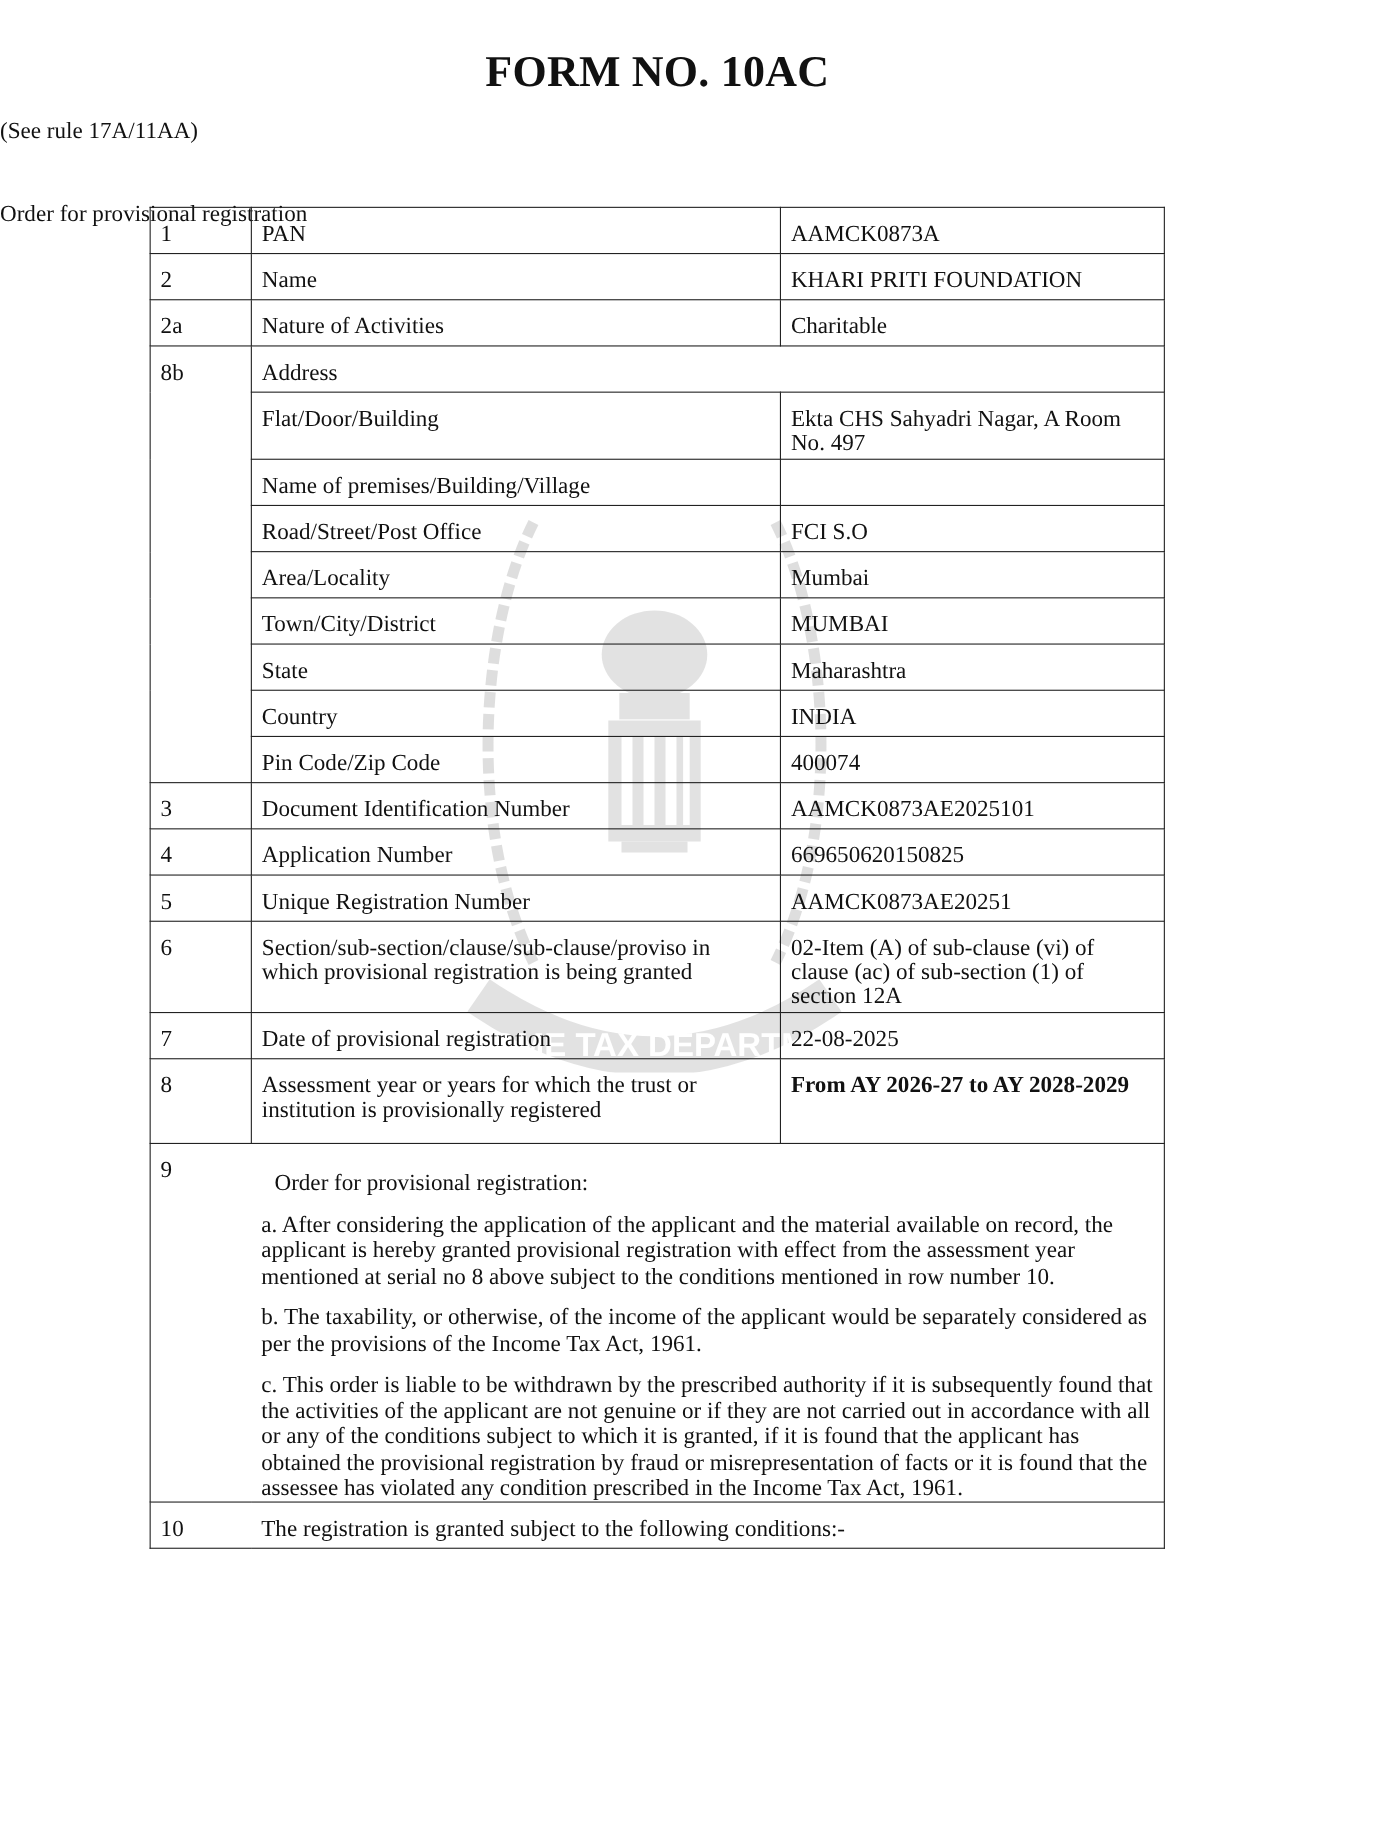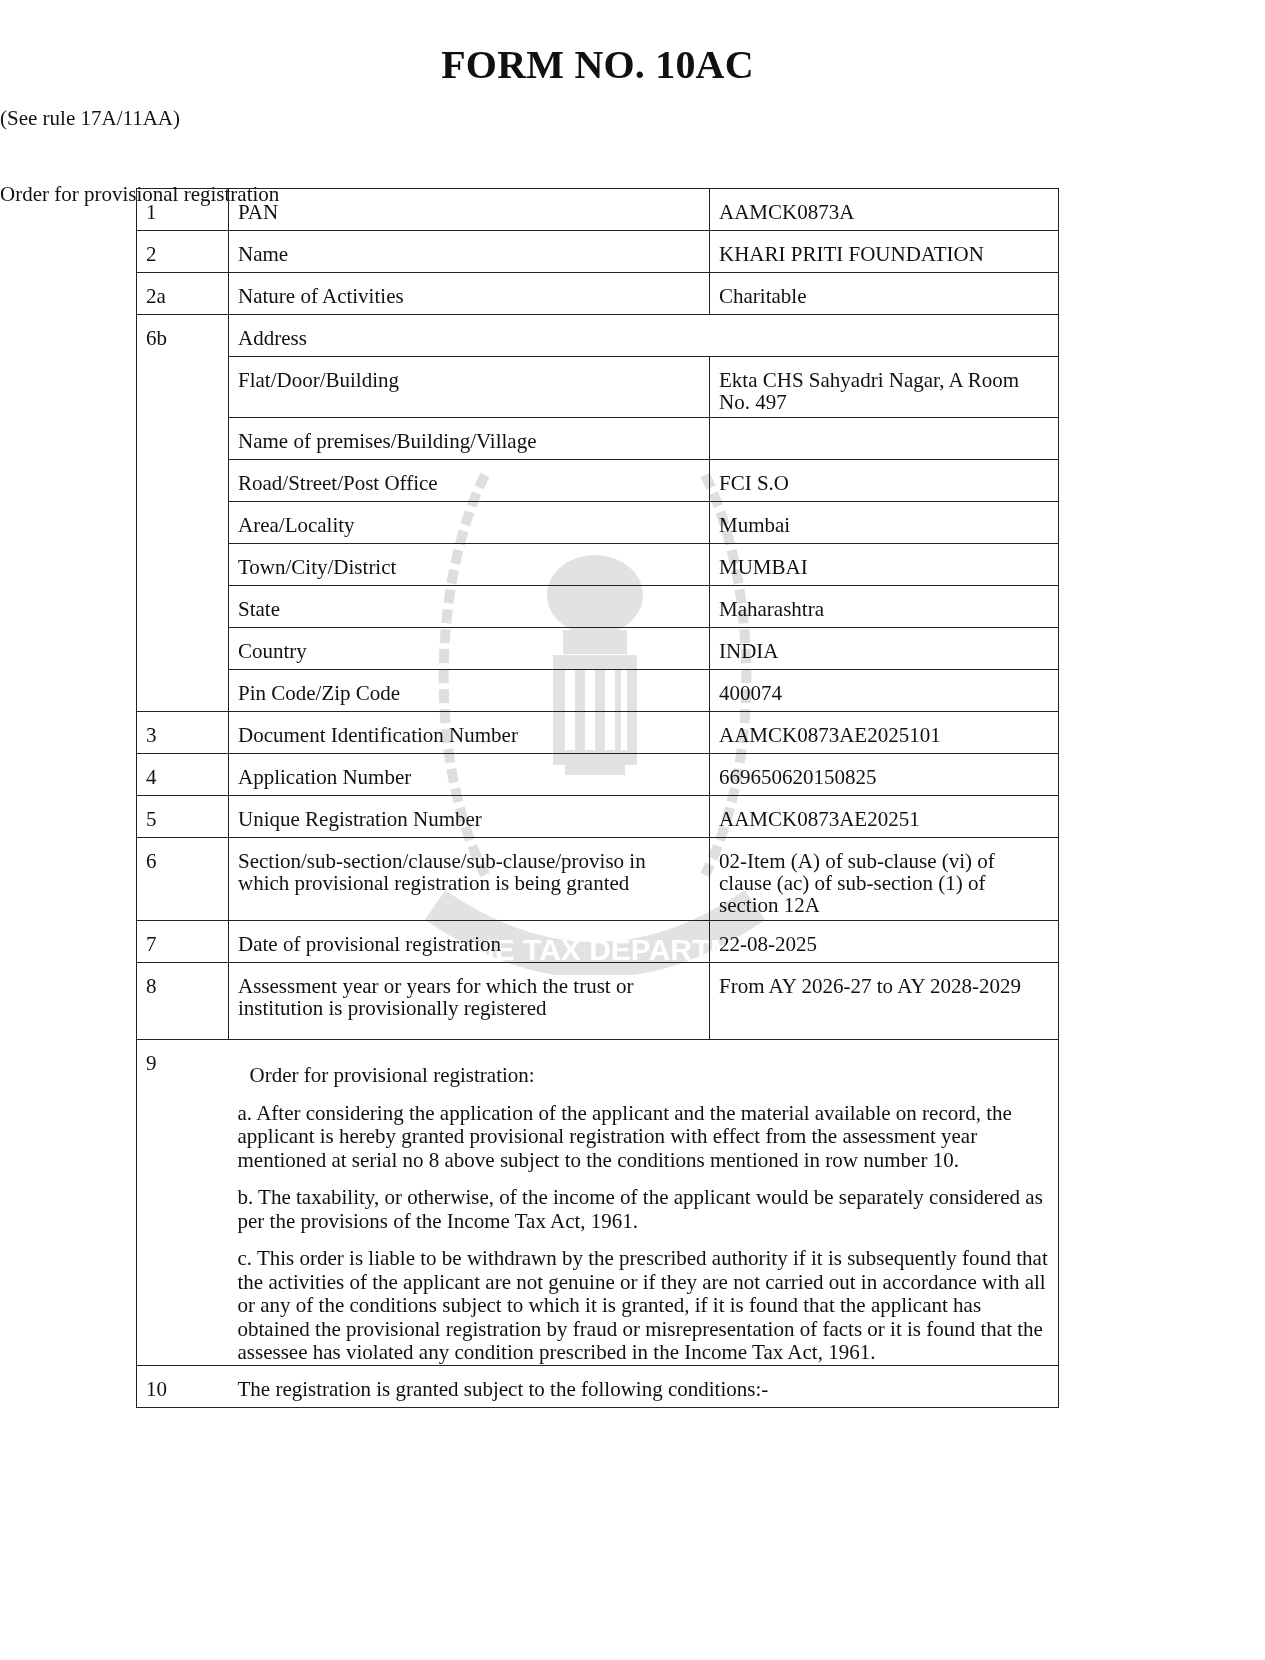--- a/index.html
+++ b/index.html
@@ -83,21 +83,21 @@
       <td class="lbl">Name</td>
       <td class="val">KHARI PRITI FOUNDATION</td>
     </tr>
     <tr class="r42">
       <td class="sn">2a</td>
       <td class="lbl">Nature of Activities</td>
       <td class="val">Charitable</td>
     </tr>
 
     <tr class="r42">
-      <td class="sn" rowspan="9">6b</td>
+      <td class="sn" rowspan="9">8b</td>
       <td colspan="2">Address</td>
     </tr>
     <tr>
       <td class="lbl">Flat/Door/Building</td>
       <td class="val" style="padding-bottom:4px; line-height:22px;">Ekta CHS Sahyadri Nagar, A Room No. 497</td>
     </tr>
     <tr class="r42">
       <td class="lbl">Name of premises/Building/Village</td>
       <td class="val"></td>
     </tr>
@@ -147,21 +147,21 @@
       <td class="val" style="line-height:22px; padding-bottom:4px;">02-Item (A) of sub-clause (vi) of clause (ac) of sub-section (1) of section 12A</td>
     </tr>
     <tr class="r42">
       <td class="sn">7</td>
       <td class="lbl">Date of provisional registration</td>
       <td class="val">22-08-2025</td>
     </tr>
     <tr>
       <td class="sn">8</td>
       <td class="lbl" style="line-height:22px; padding-bottom:20px;">Assessment year or years for which the trust or institution is provisionally registered</td>
-      <td class="val" style="line-height:22px; padding-bottom:16px;">From AY 2026-27 to AY 2028-2029</td>
+      <td class="val" style="line-height:22px; padding-bottom:16px;font-weight:bold;">From AY 2026-27 to AY 2028-2029</td>
     </tr>
 
     <tr class="order-block">
       <td class="sn" style="border-right:none;">9</td>
       <td class="body" colspan="2" style="border-left:none; padding-bottom:0;">
         <p class="para para-first">Order for provisional registration:</p>
         <p class="para">a. After considering the application of the applicant and the material available on record, the applicant is hereby granted provisional registration with effect from the assessment year mentioned at serial no 8 above subject to the conditions mentioned in row number 10.</p>
         <p class="para">b. The taxability, or otherwise, of the income of the applicant would be separately considered as per the provisions of the Income Tax Act, 1961.</p>
         <p class="para">c. This order is liable to be withdrawn by the prescribed authority if it is subsequently found that the activities of the applicant are not genuine or if they are not carried out in accordance with all or any of the conditions subject to which it is granted, if it is found that the applicant has obtained the provisional registration by fraud or misrepresentation of facts or it is found that the assessee has violated any condition prescribed in the Income Tax Act, 1961.</p>
       </td>

